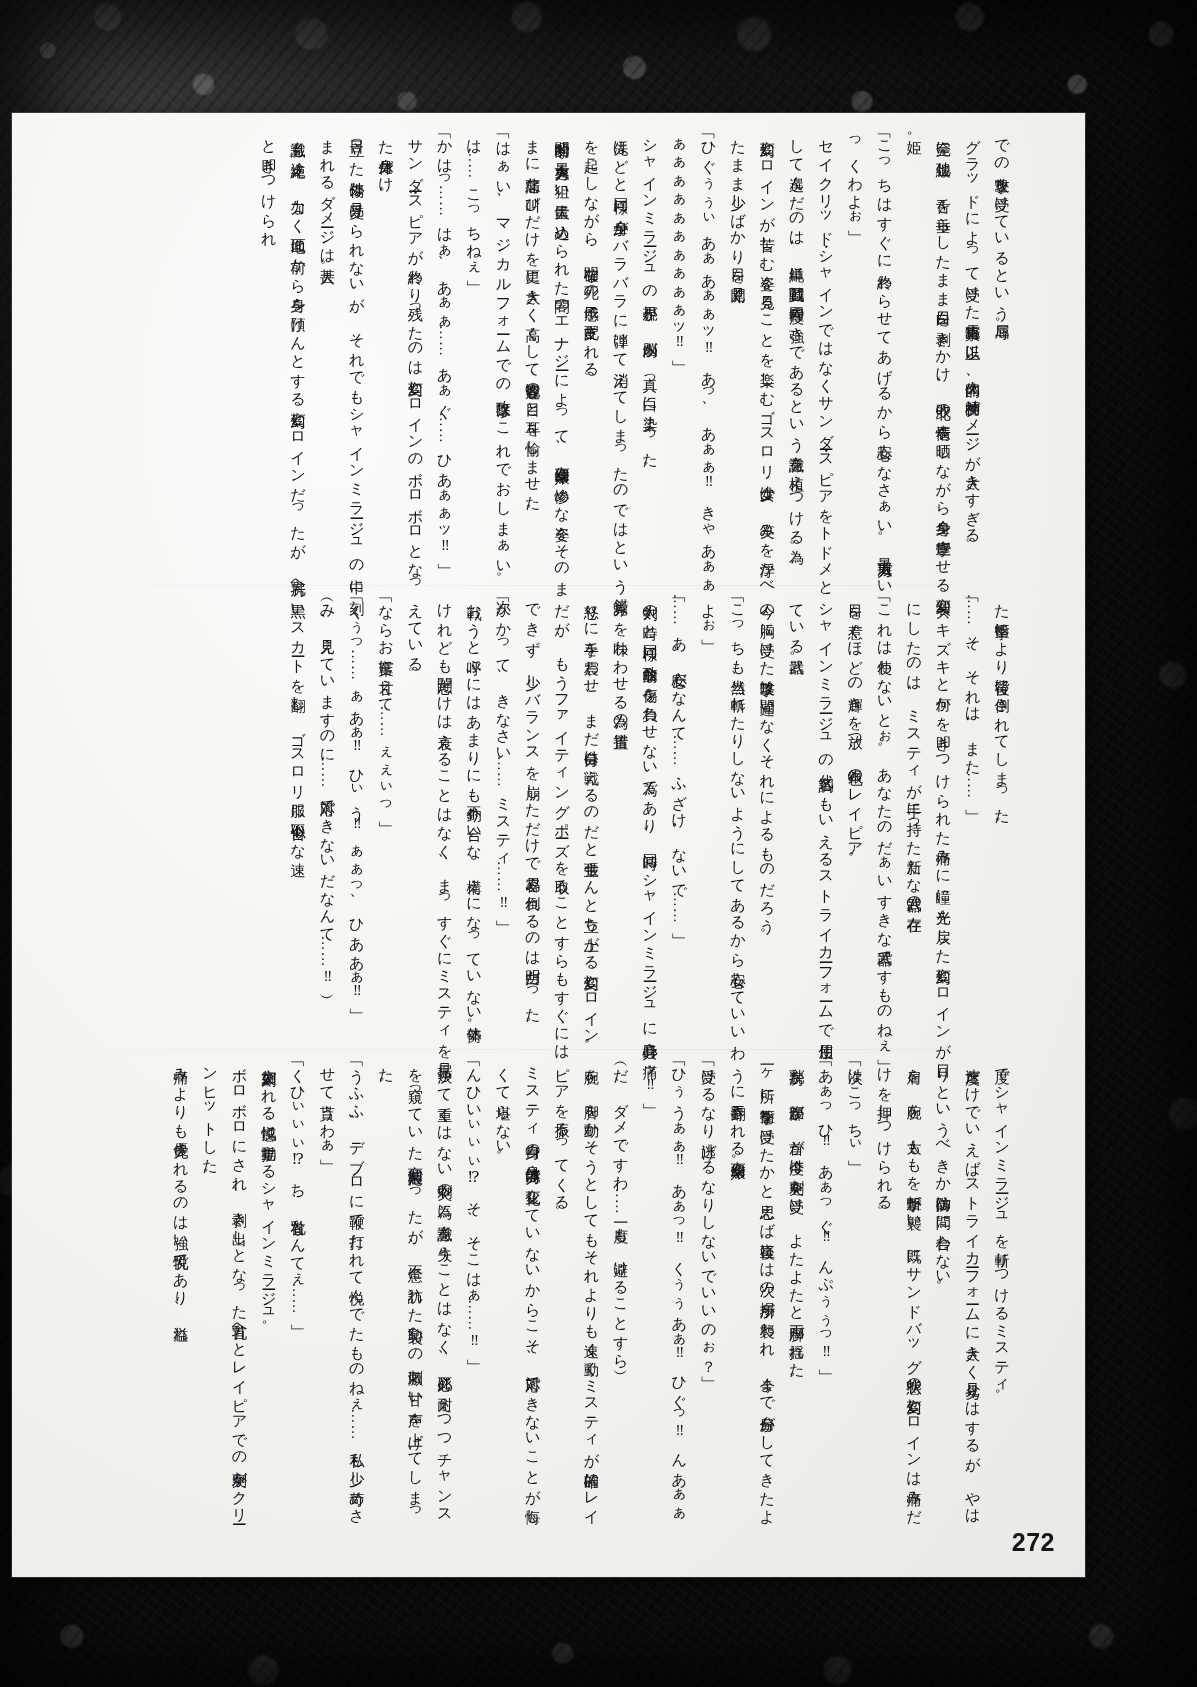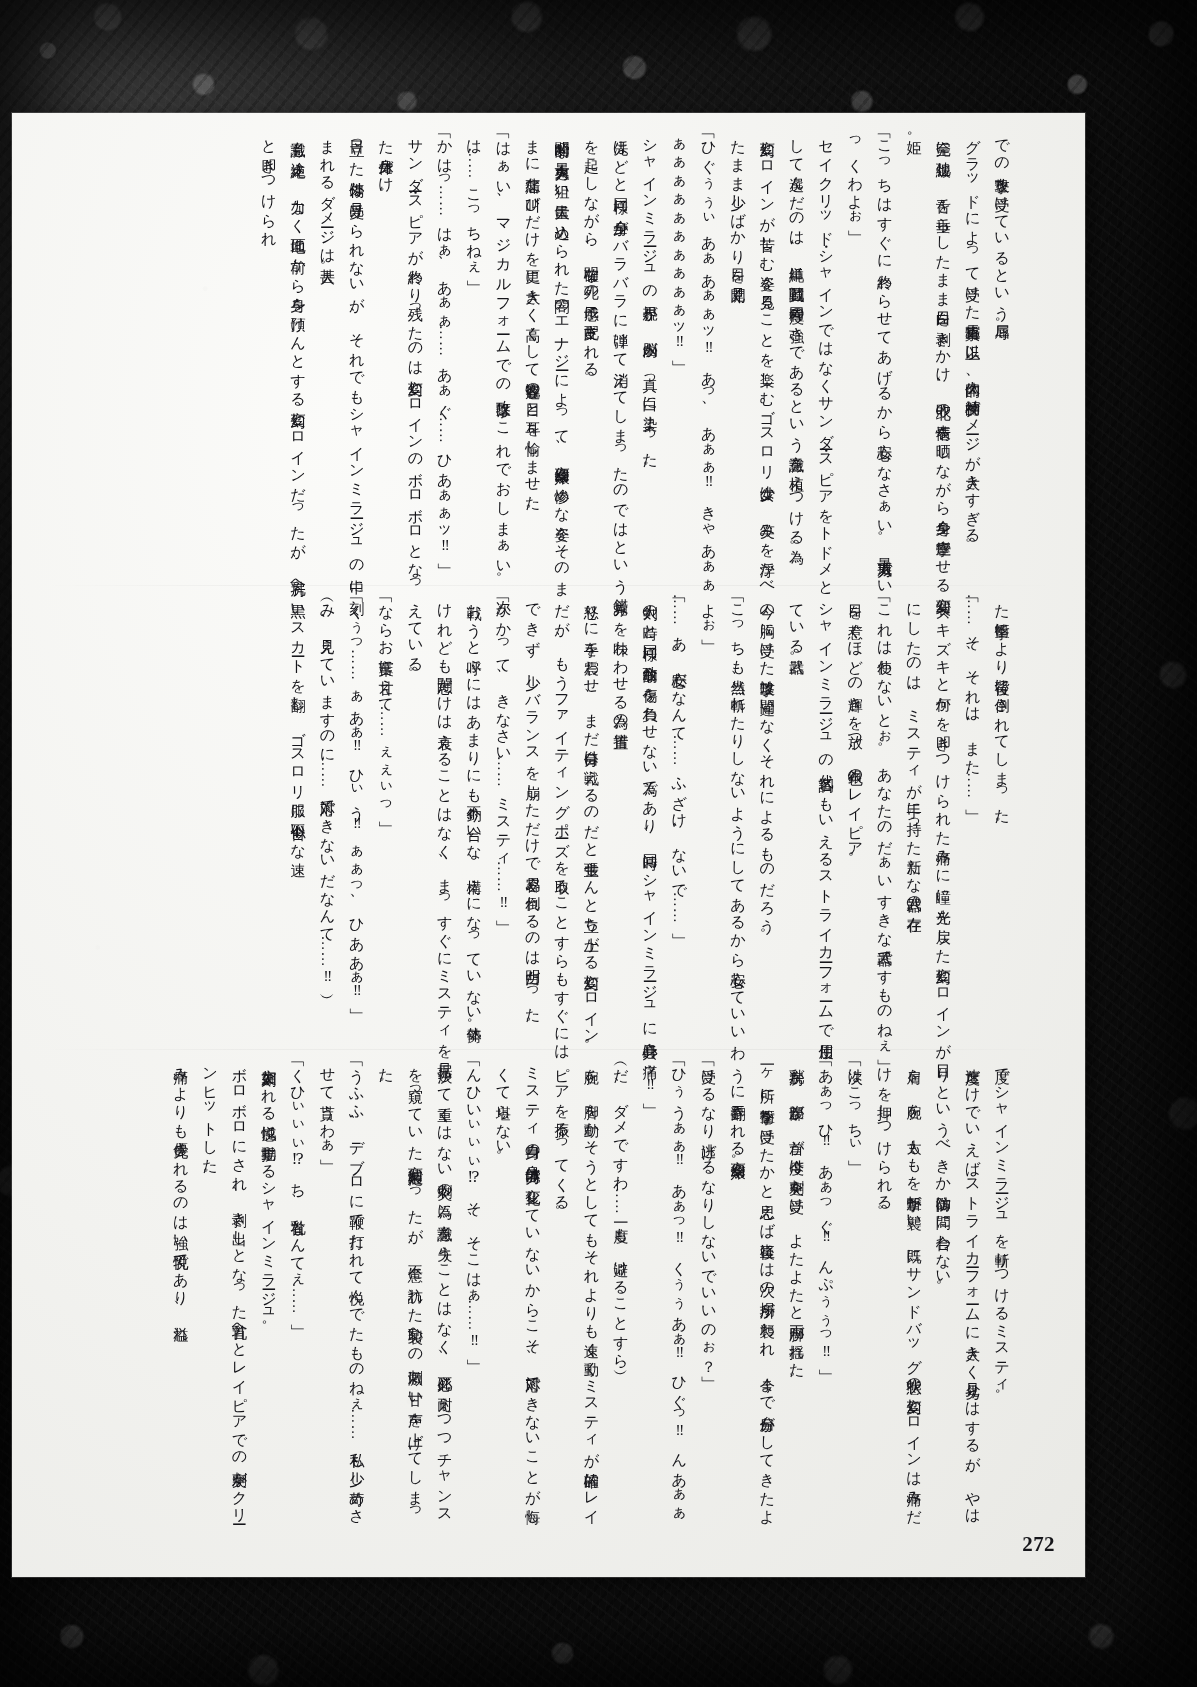--- a/index.html
+++ b/index.html
@@ -112,22 +112,22 @@
 
   #block-1 { left: 60px;  top: 16px;  height: 460px; width: 945px; }
   #block-2 { left: 60px;  top: 480px; height: 460px; width: 945px; }
   #block-3 { left: 60px;  top: 944px; height: 460px; width: 945px; }
 
   
   .page-number {
     position: absolute;
     right: 30px;
     bottom: 20px;
-    font-family: Liberation Serif, serif;
-    font-size: 21px;
+    font-family: Liberation Sans, sans-serif;
+    font-size: 25px;
     font-weight: 700;
     color: #16161a;
     letter-spacing: .02em;
   }
 
   
   .band-sep {
     position: absolute;
     left: 30px;
     width: 1013px;

